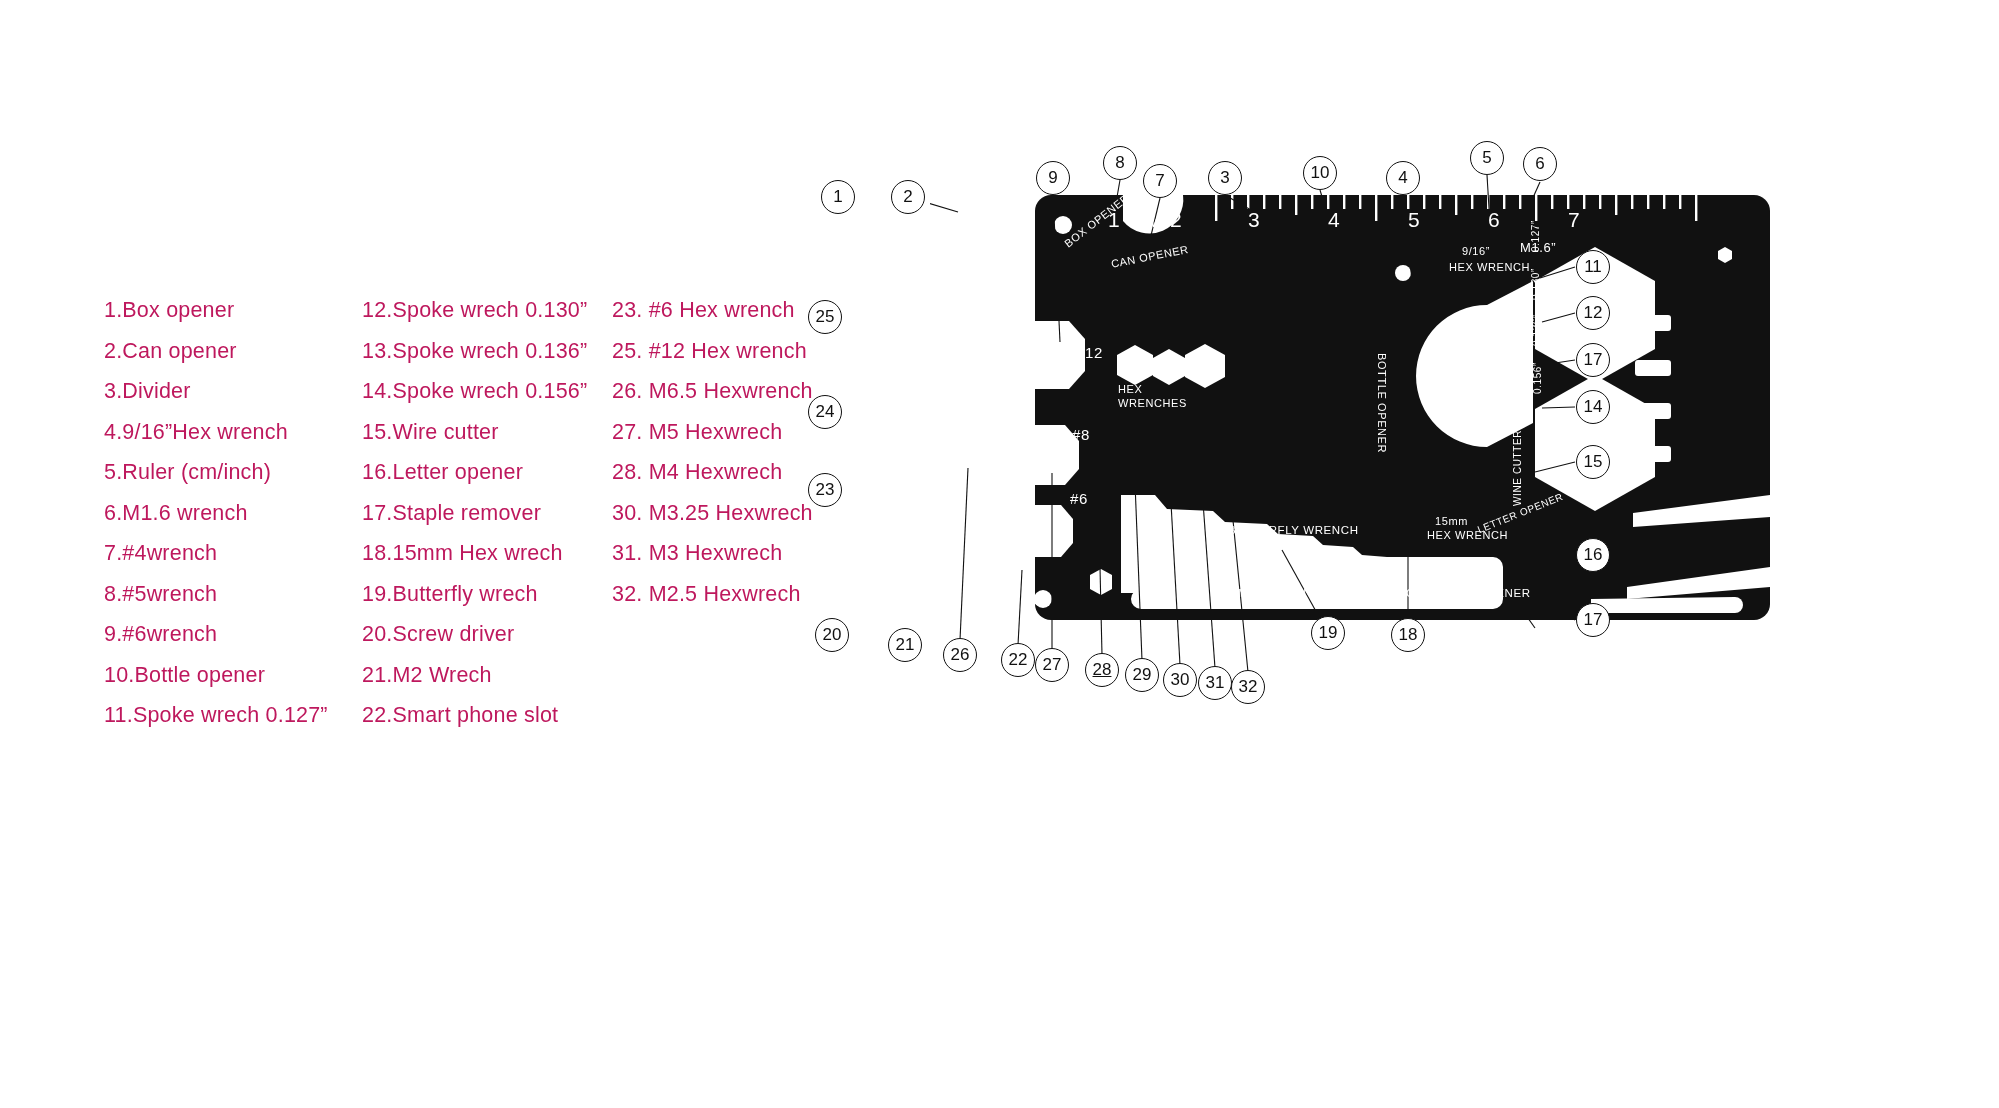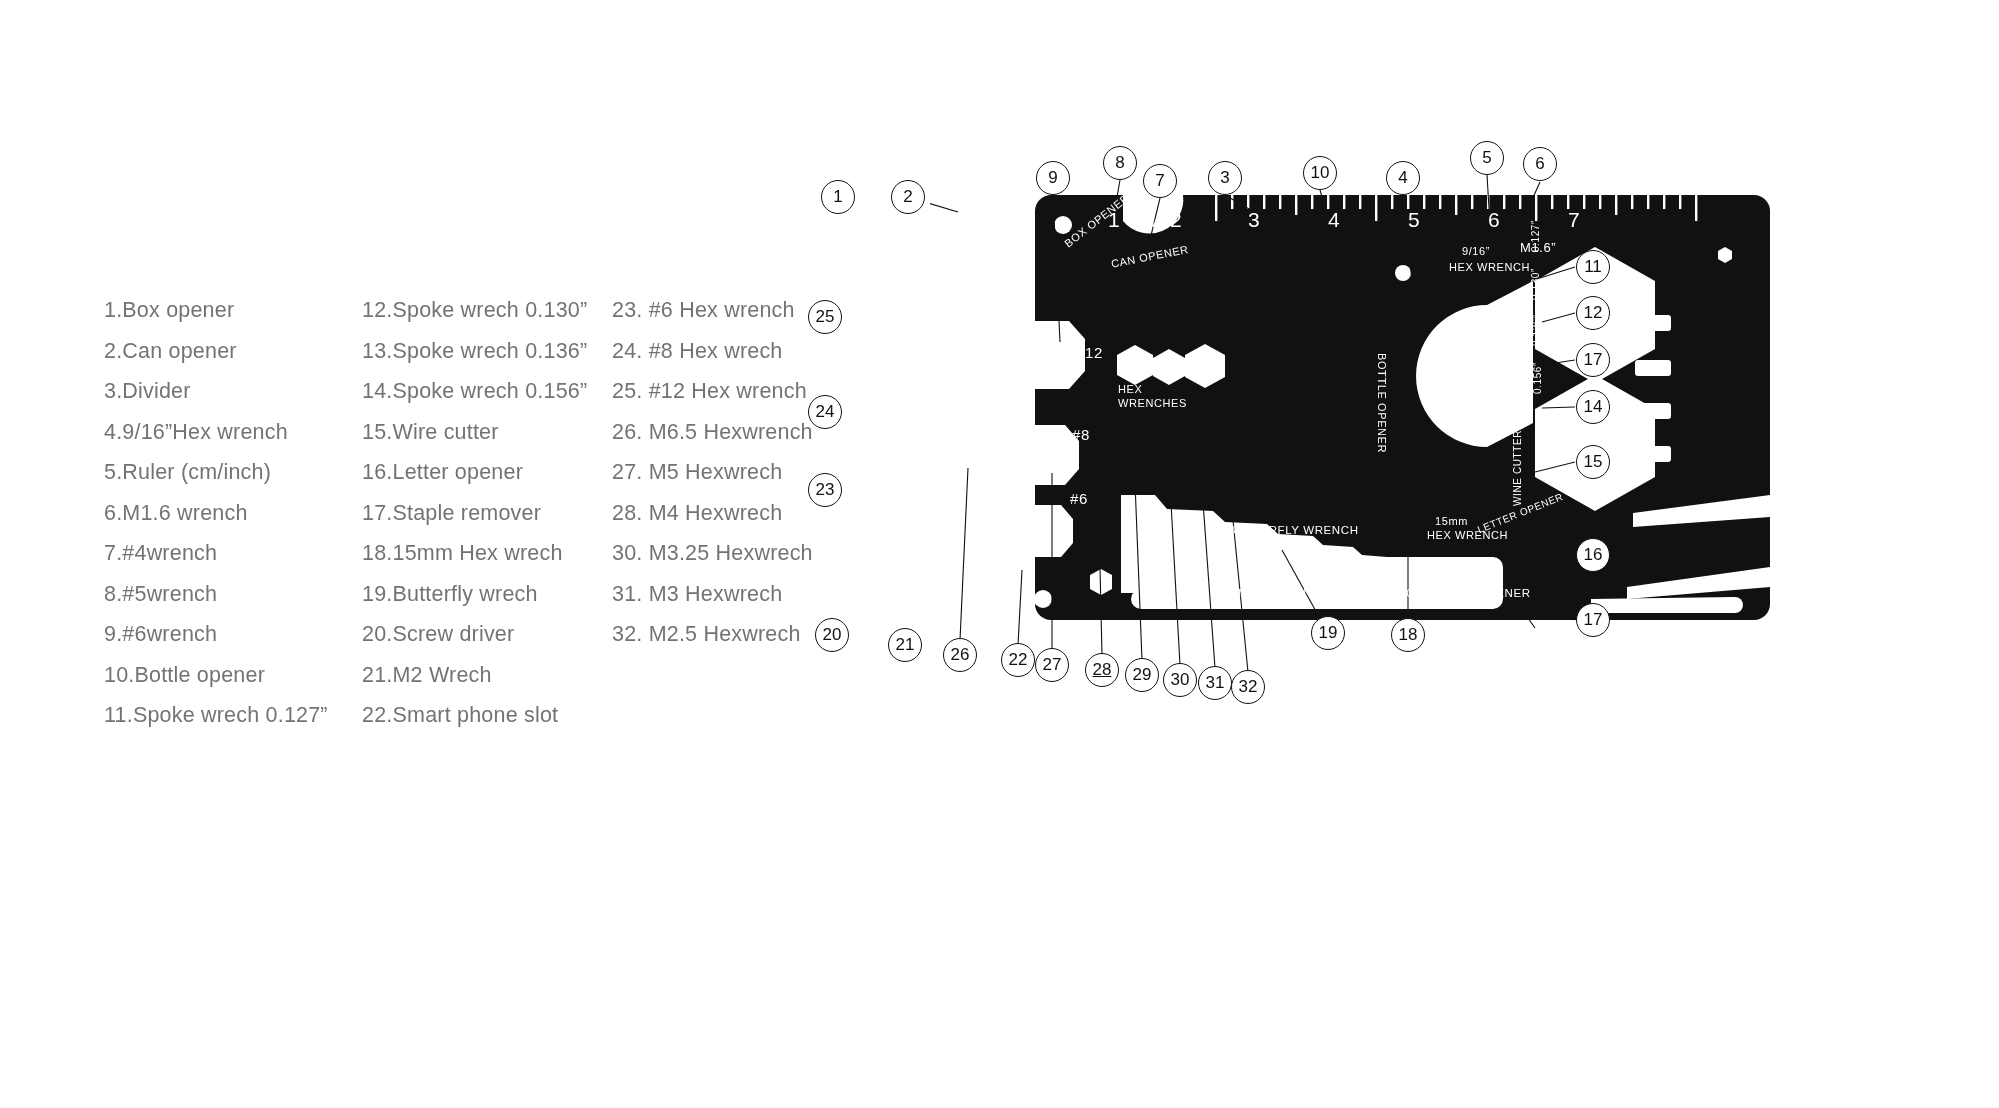--- a/index.html
+++ b/index.html
@@ -24,21 +24,21 @@
   }
   .legend-col {
     position: absolute;
     top: 0;
   }
   .legend-col.c1 { left: 0px; width: 260px; }
   .legend-col.c2 { left: 258px; width: 250px; }
   .legend-col.c3 { left: 508px; width: 280px; }
   .legend-item {
     font-size: 21.5px;
-    color: #737373;
+    color: #be185d;
     line-height: 40.5px;
     white-space: nowrap;
     letter-spacing: 0.2px;
   }
 
   
   #diagram {
     position: absolute;
     left: 930px;
     top: 150px;
@@ -124,21 +124,20 @@
     <div class="legend-item">16.Letter opener</div>
     <div class="legend-item">17.Staple remover</div>
     <div class="legend-item">18.15mm Hex wrech</div>
     <div class="legend-item">19.Butterfly wrech</div>
     <div class="legend-item">20.Screw driver</div>
     <div class="legend-item">21.M2 Wrech</div>
     <div class="legend-item">22.Smart phone slot</div>
   </div>
   <div class="legend-col c3">
     <div class="legend-item">23. #6 Hex wrench</div>
-    <div class="legend-item">24. #8  Hex wrech</div>
     <div class="legend-item">25. #12 Hex wrench</div>
     <div class="legend-item">26.  M6.5 Hexwrench</div>
     <div class="legend-item">27.  M5 Hexwrech</div>
     <div class="legend-item">28. M4 Hexwrech</div>
     <div class="legend-item">30. M3.25 Hexwrech</div>
     <div class="legend-item">31. M3 Hexwrech</div>
     <div class="legend-item">32. M2.5 Hexwrech</div>
   </div>
 </div>
 

